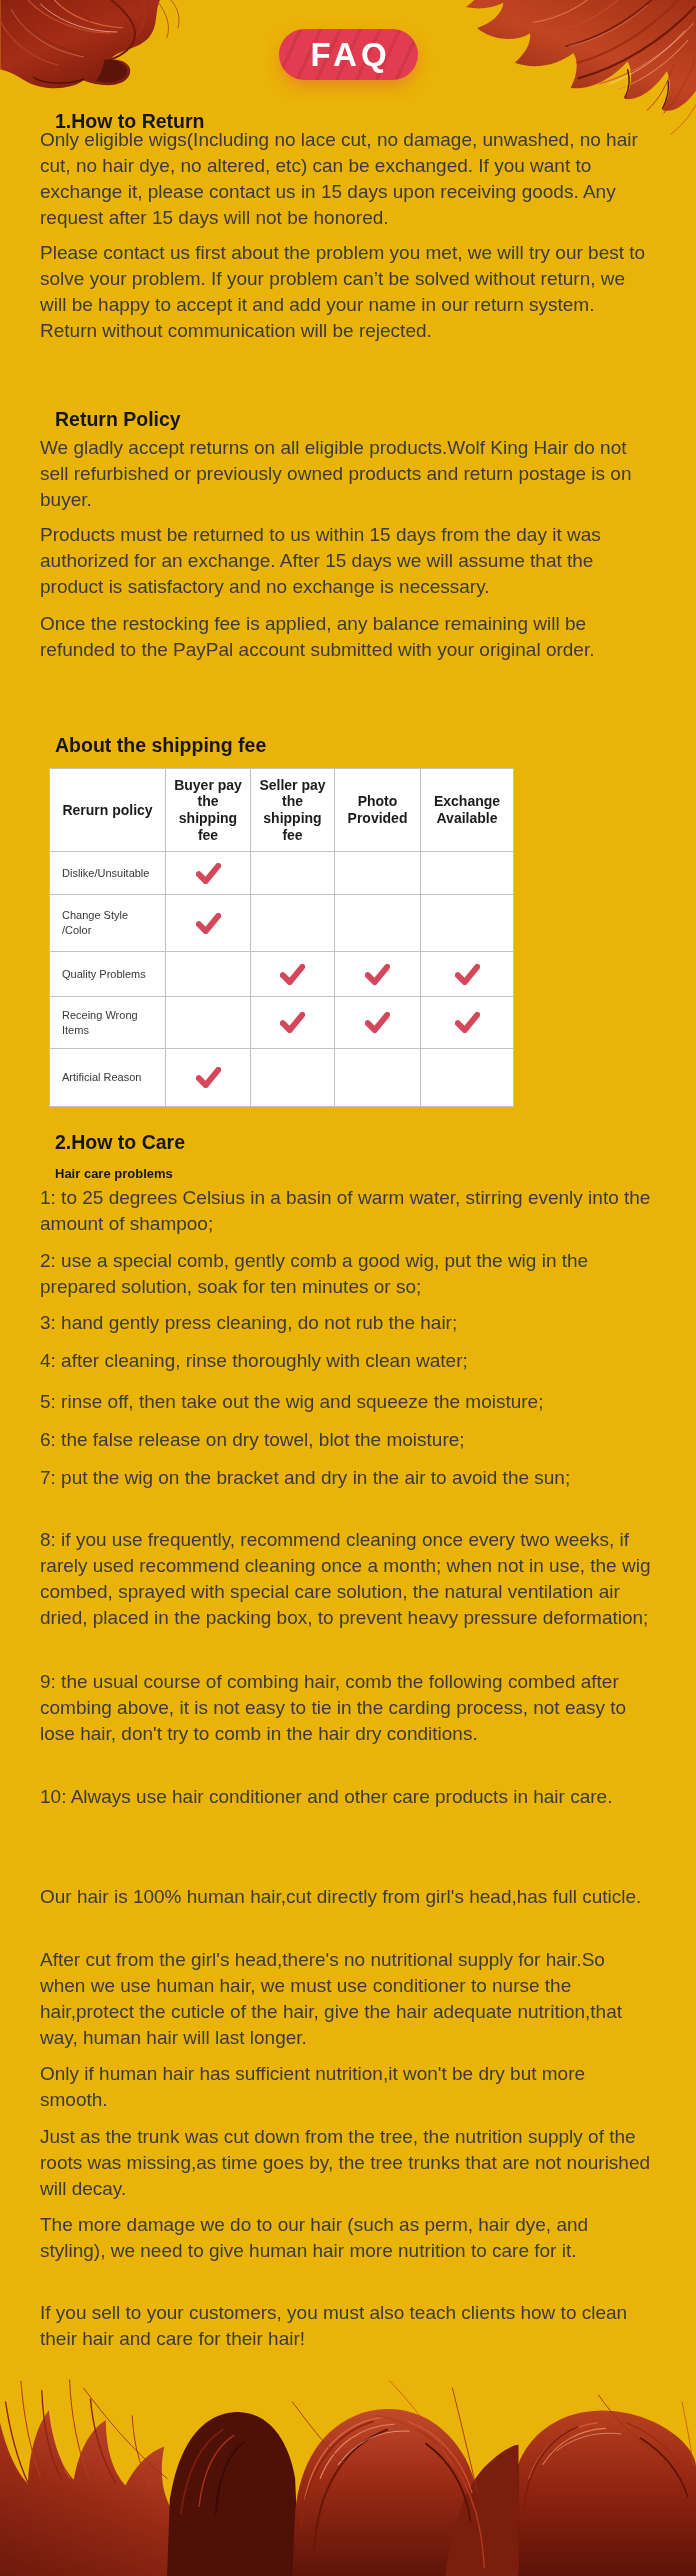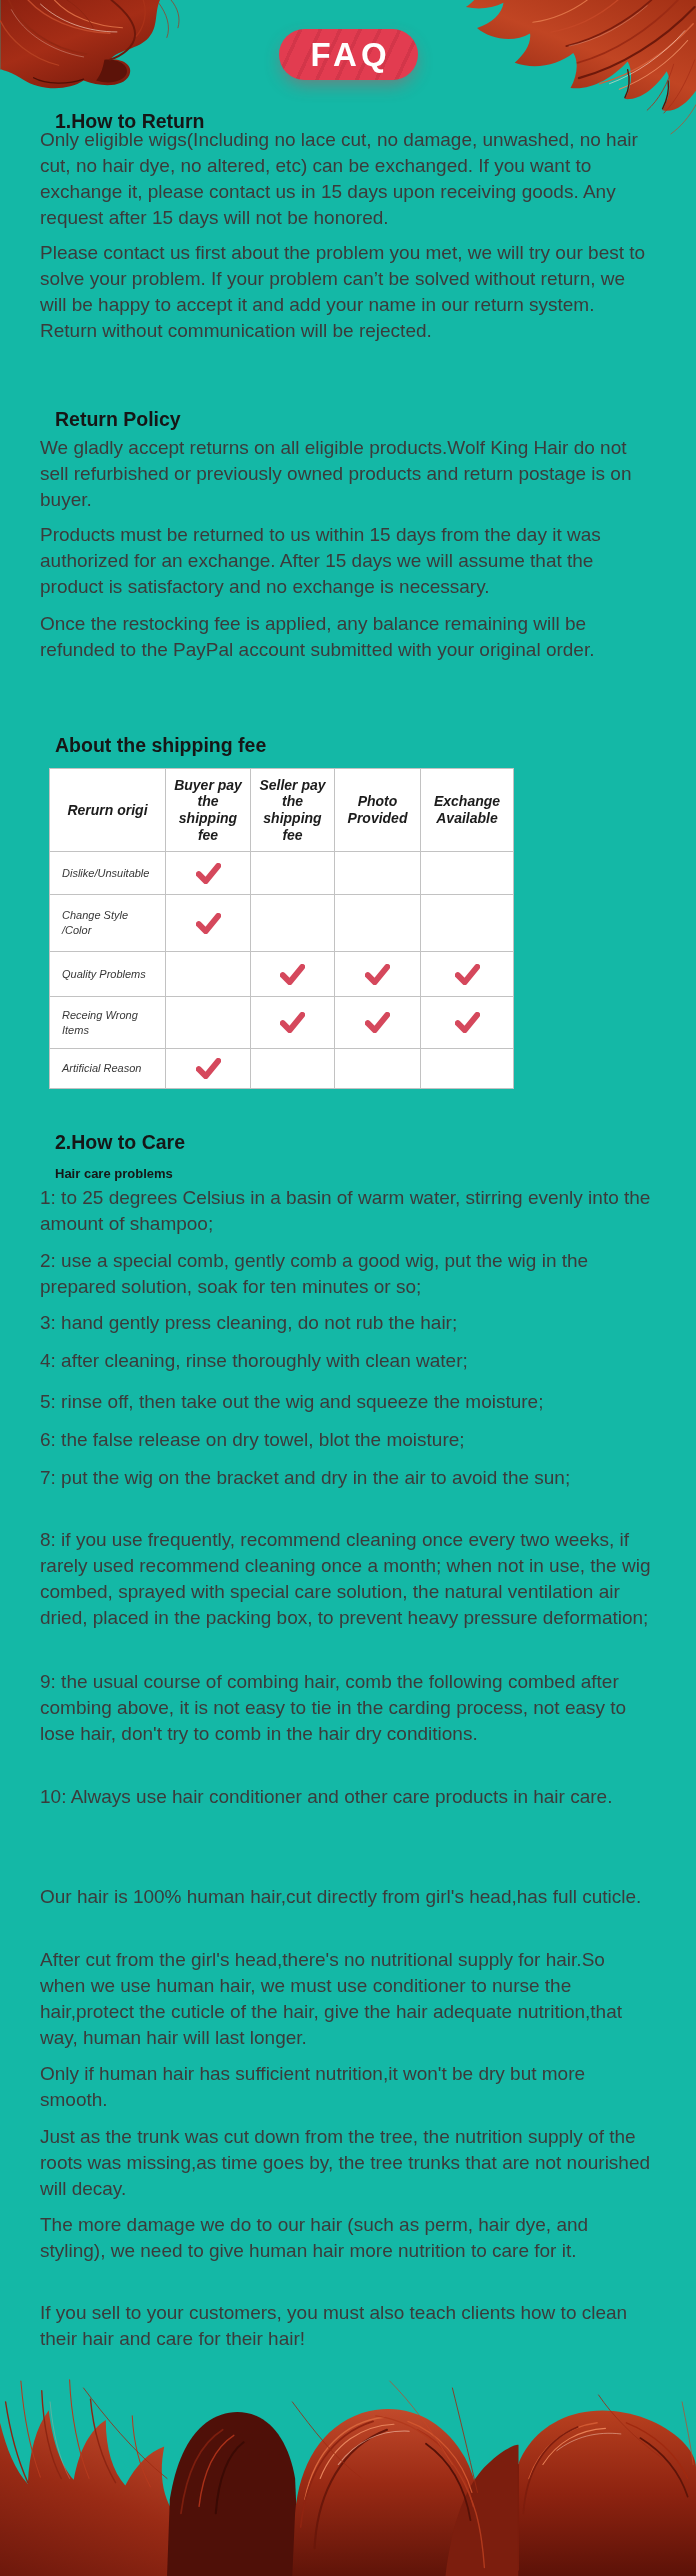--- a/index.html
+++ b/index.html
@@ -1,17 +1,17 @@
 <!DOCTYPE html>
 <html lang="en" style="font-size:11px"><head>
 <meta charset="utf-8">
 <style>
   html,body{margin:0;padding:0;background:#ffffff;}
   .page{
-    position:relative;width:696px;height:2576px;background:#14b8a6;overflow:hidden;
+    position:relative;width:696px;height:2576px;background:#eab308;overflow:hidden;
     font-family:"Liberation Sans",sans-serif;
   }
   
   .hair{position:absolute;pointer-events:none;}
   .hair-tl{top:0;left:0;}
   .hair-tr{top:0;right:0;}
   .hair-bottom{left:0;bottom:0;}
   
   .faq-badge{
     position:absolute;left:279px;top:29px;width:139px;height:51px;
@@ -36,21 +36,21 @@
   .body{
     position:absolute;left:40px;width:611px;margin:0;
     font-size:19px;line-height:26px;font-weight:400;color:#3b3b3b;
     hyphens:manual;
   }
   
   .fee-table{
     position:absolute;left:49px;top:768px;width:465px;
     border-collapse:collapse;table-layout:fixed;background:#ffffff;
   }
-  .fee-table th,.fee-table td{border:0.7px solid #c2c2c2;overflow:hidden;font-style:italic;}
+  .fee-table th,.fee-table td{border:0.7px solid #c2c2c2;overflow:hidden;}
   .fee-table thead tr{height:83px;}
   .fee-table th{
     font-size:14px;line-height:16.7px;font-weight:700;color:#1c1c1c;
     text-align:center;vertical-align:middle;padding:0 2.8px;
   }
   .fee-table td.label{
     font-size:11px;line-height:14.6px;color:#373737;
     text-align:left;vertical-align:middle;padding:0 5.6px 0 12px;
   }
   .fee-table td.check-cell{text-align:center;vertical-align:middle;padding:0;}
@@ -132,21 +132,21 @@
   <table class="fee-table">
     <colgroup>
       <col style="width:116px">
         <col style="width:85px">
         <col style="width:84px">
         <col style="width:86px">
         <col style="width:93px">
     </colgroup>
     <thead>
       <tr>
-        <th>Rerurn origi</th>
+        <th>Rerurn policy</th>
         <th>Buyer pay the shipping fee</th>
         <th>Seller pay the shipping fee</th>
         <th>Photo Provided</th>
         <th>Exchange Available</th>
       </tr>
     </thead>
     <tbody id="fee-body">
         <tr style="height: 43px;">
           <td class="label">Dislike/Unsuitable</td>
           <td class="check-cell"><svg width="25" height="21" viewBox="0 0 36 30">
@@ -184,21 +184,21 @@
           <td class="check-cell"><svg width="25" height="21" viewBox="0 0 36 30">
               <path d="M4 16 L14 26 L32 4" fill="none" stroke="#d5485c" stroke-width="8.5" stroke-linecap="round" stroke-linejoin="round"></path>
             </svg></td>
           <td class="check-cell"><svg width="25" height="21" viewBox="0 0 36 30">
               <path d="M4 16 L14 26 L32 4" fill="none" stroke="#d5485c" stroke-width="8.5" stroke-linecap="round" stroke-linejoin="round"></path>
             </svg></td>
           <td class="check-cell"><svg width="25" height="21" viewBox="0 0 36 30">
               <path d="M4 16 L14 26 L32 4" fill="none" stroke="#d5485c" stroke-width="8.5" stroke-linecap="round" stroke-linejoin="round"></path>
             </svg></td>
         </tr>
-        <tr style="height: 40px;">
+        <tr style="height: 58px;">
           <td class="label">Artificial Reason</td>
           <td class="check-cell"><svg width="25" height="21" viewBox="0 0 36 30">
               <path d="M4 16 L14 26 L32 4" fill="none" stroke="#d5485c" stroke-width="8.5" stroke-linecap="round" stroke-linejoin="round"></path>
             </svg></td>
           <td class="check-cell"></td>
           <td class="check-cell"></td>
           <td class="check-cell"></td>
         </tr>
       </tbody>
   </table>

